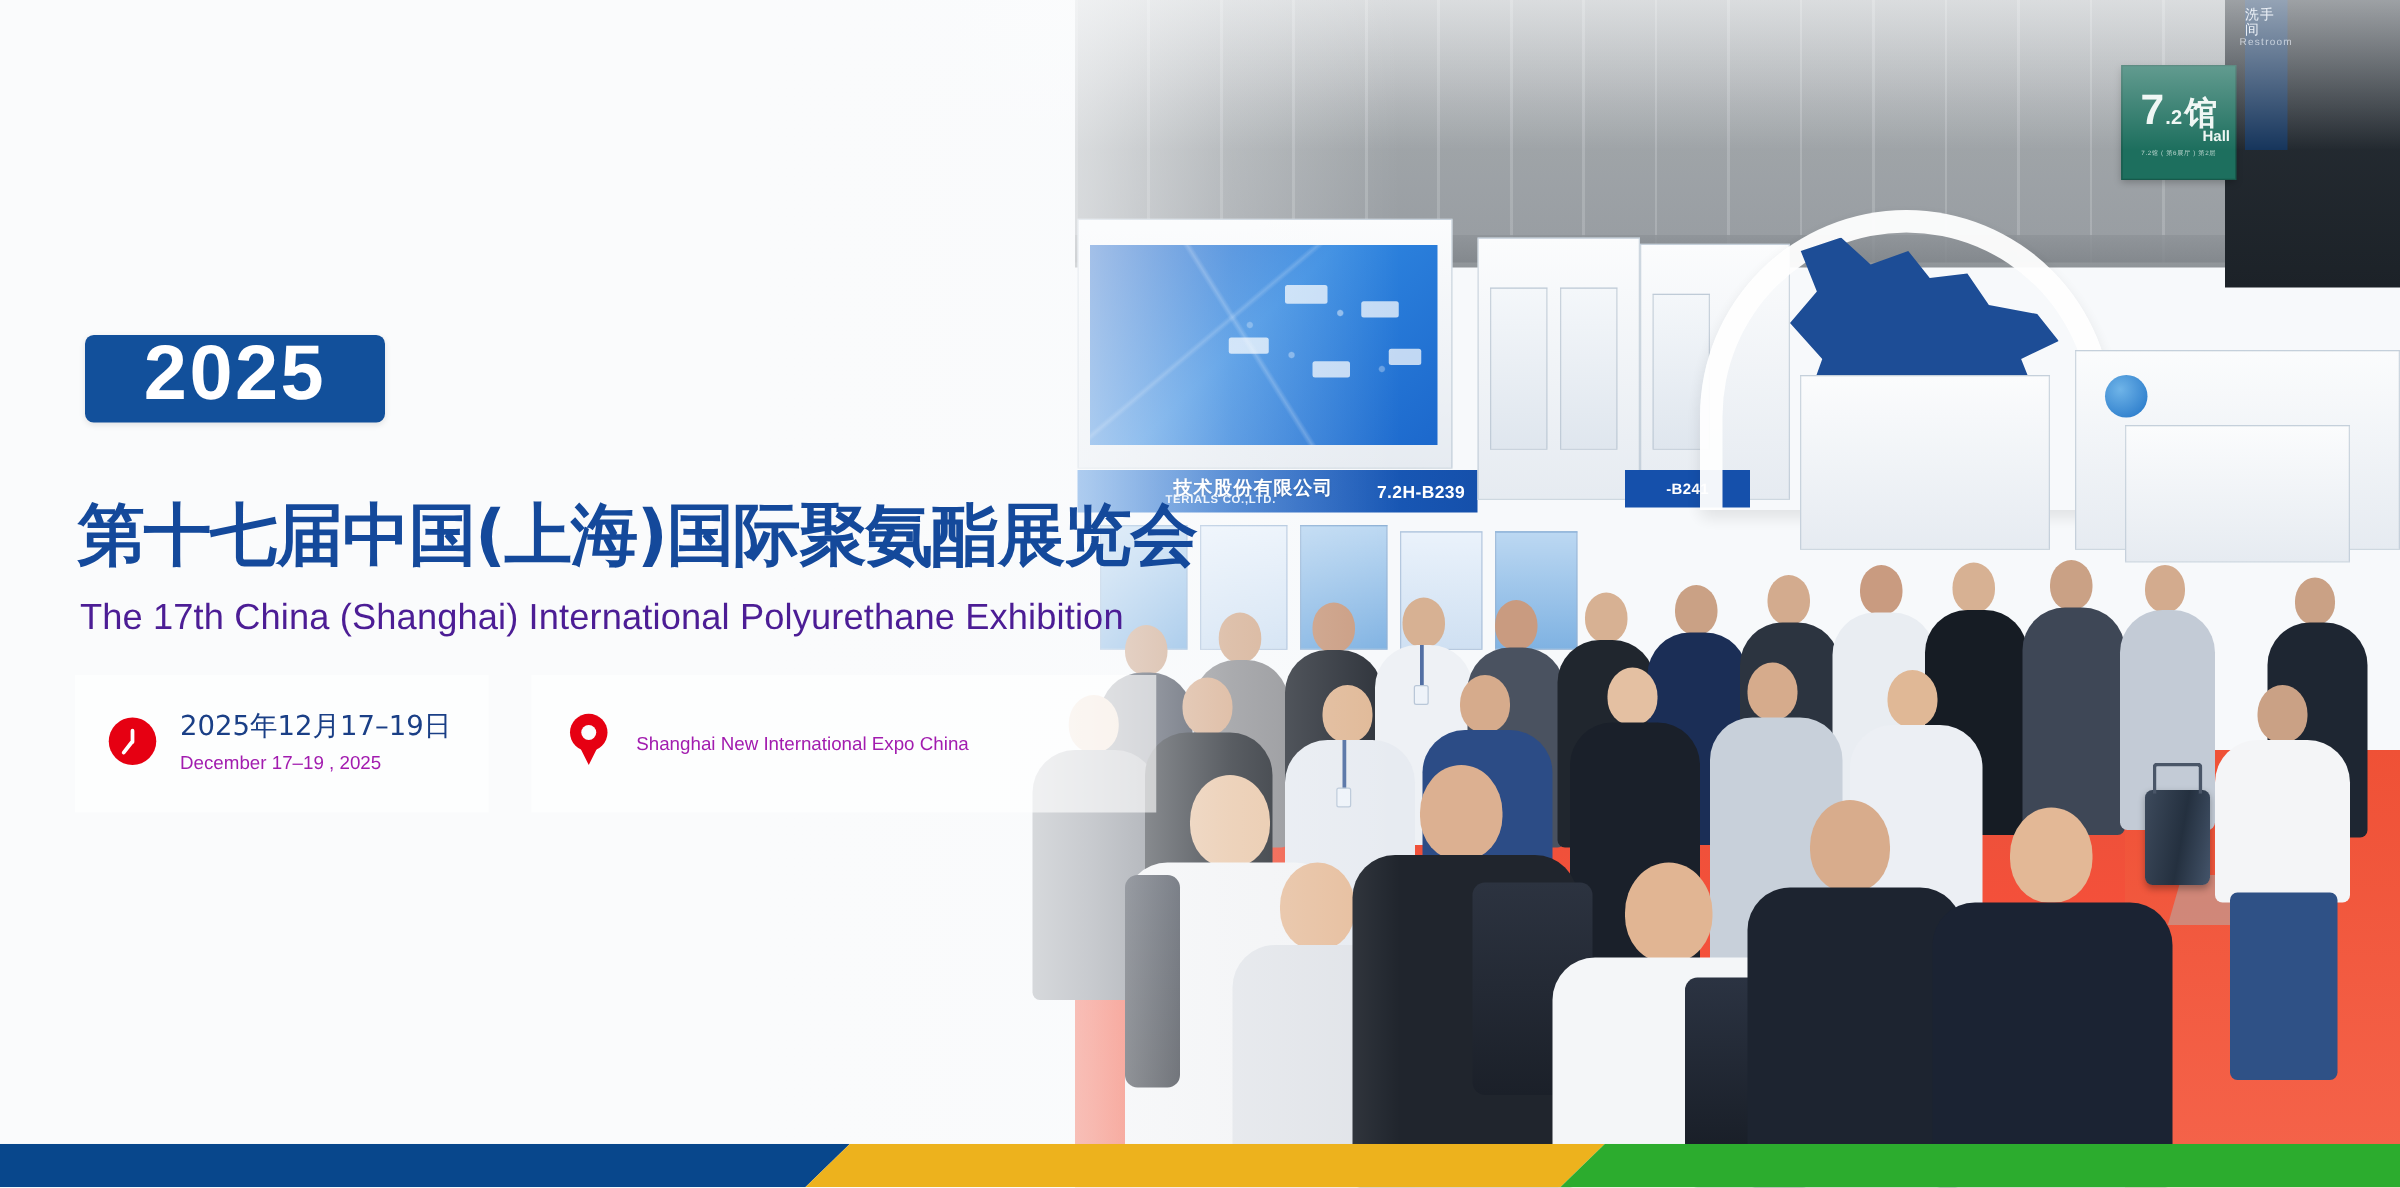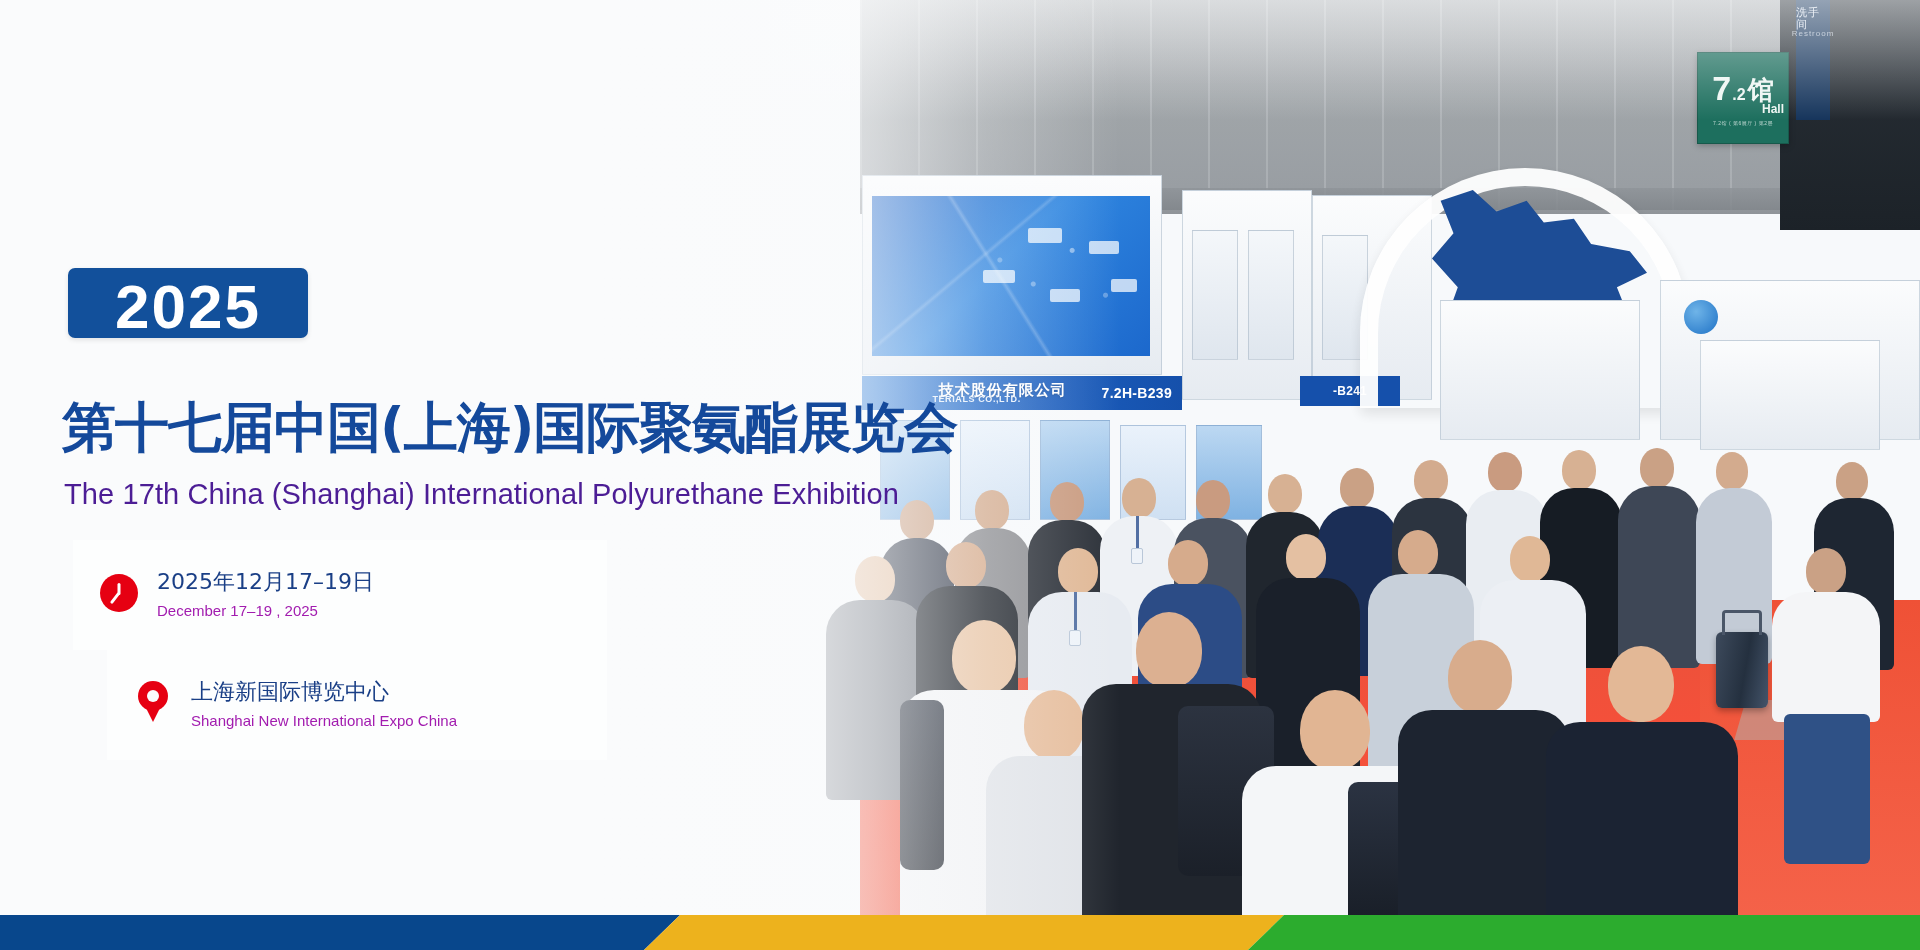--- a/index.html
+++ b/index.html
@@ -224,21 +224,21 @@
   }
 
   
   .content{ position:absolute; left:0; top:0; width:1120px; height:950px; }
 
   .year-badge{
     position:absolute; left:68px; top:268px;
     width:240px; height:70px;
     background:#12509b;
     border-radius:7px;
-    display:flex; align-items:flex-end; justify-content:center;
+    display:flex; align-items:flex-start; justify-content:center;
     box-shadow:0 2px 5px rgba(0,0,0,.10);
   }
   .year-badge span{
     color:#ffffff;
     font-size:62px; font-weight:700;
     letter-spacing:2px; line-height:1;
   }
 
   .title-cn{
     position:absolute; left:62px; top:392px;
@@ -250,21 +250,21 @@
   }
 
   .title-en{
     position:absolute; left:64px; top:478px;
     font-size:29px; font-weight:400;
     color:#4c1d95;
     letter-spacing:.1px;
     white-space:nowrap;
   }
 
-  .info-row{ position:absolute; left:73px; top:540px; display:flex;flex-direction:column; }
+  .info-row{ position:absolute; left:60px; top:540px; display:flex; }
 
   .info-card{
     position:relative;
     display:flex; align-items:center;
     background:rgba(255,255,255,.62);
     padding:22px 30px 26px 22px;
     min-height:110px;
   }
   .info-card.venue{ margin-left:34px; padding-right:150px; }
 
@@ -553,21 +553,20 @@
 
       <div class="info-card venue">
         <div class="icon-wrap">
           <div class="pin-icon">
             <div class="drop"></div>
             <div class="tip"></div>
             <div class="hole"></div>
           </div>
         </div>
         <div class="info-text">
-          <div class="info-cn">上海新国际博览中心</div>
           <div class="info-en">Shanghai New International Expo China</div>
         </div>
       </div>
 
     </div>
   </div>
 
   <div class="bottombar">
     <div class="seg blue"></div>
     <div class="seg gold"></div>

